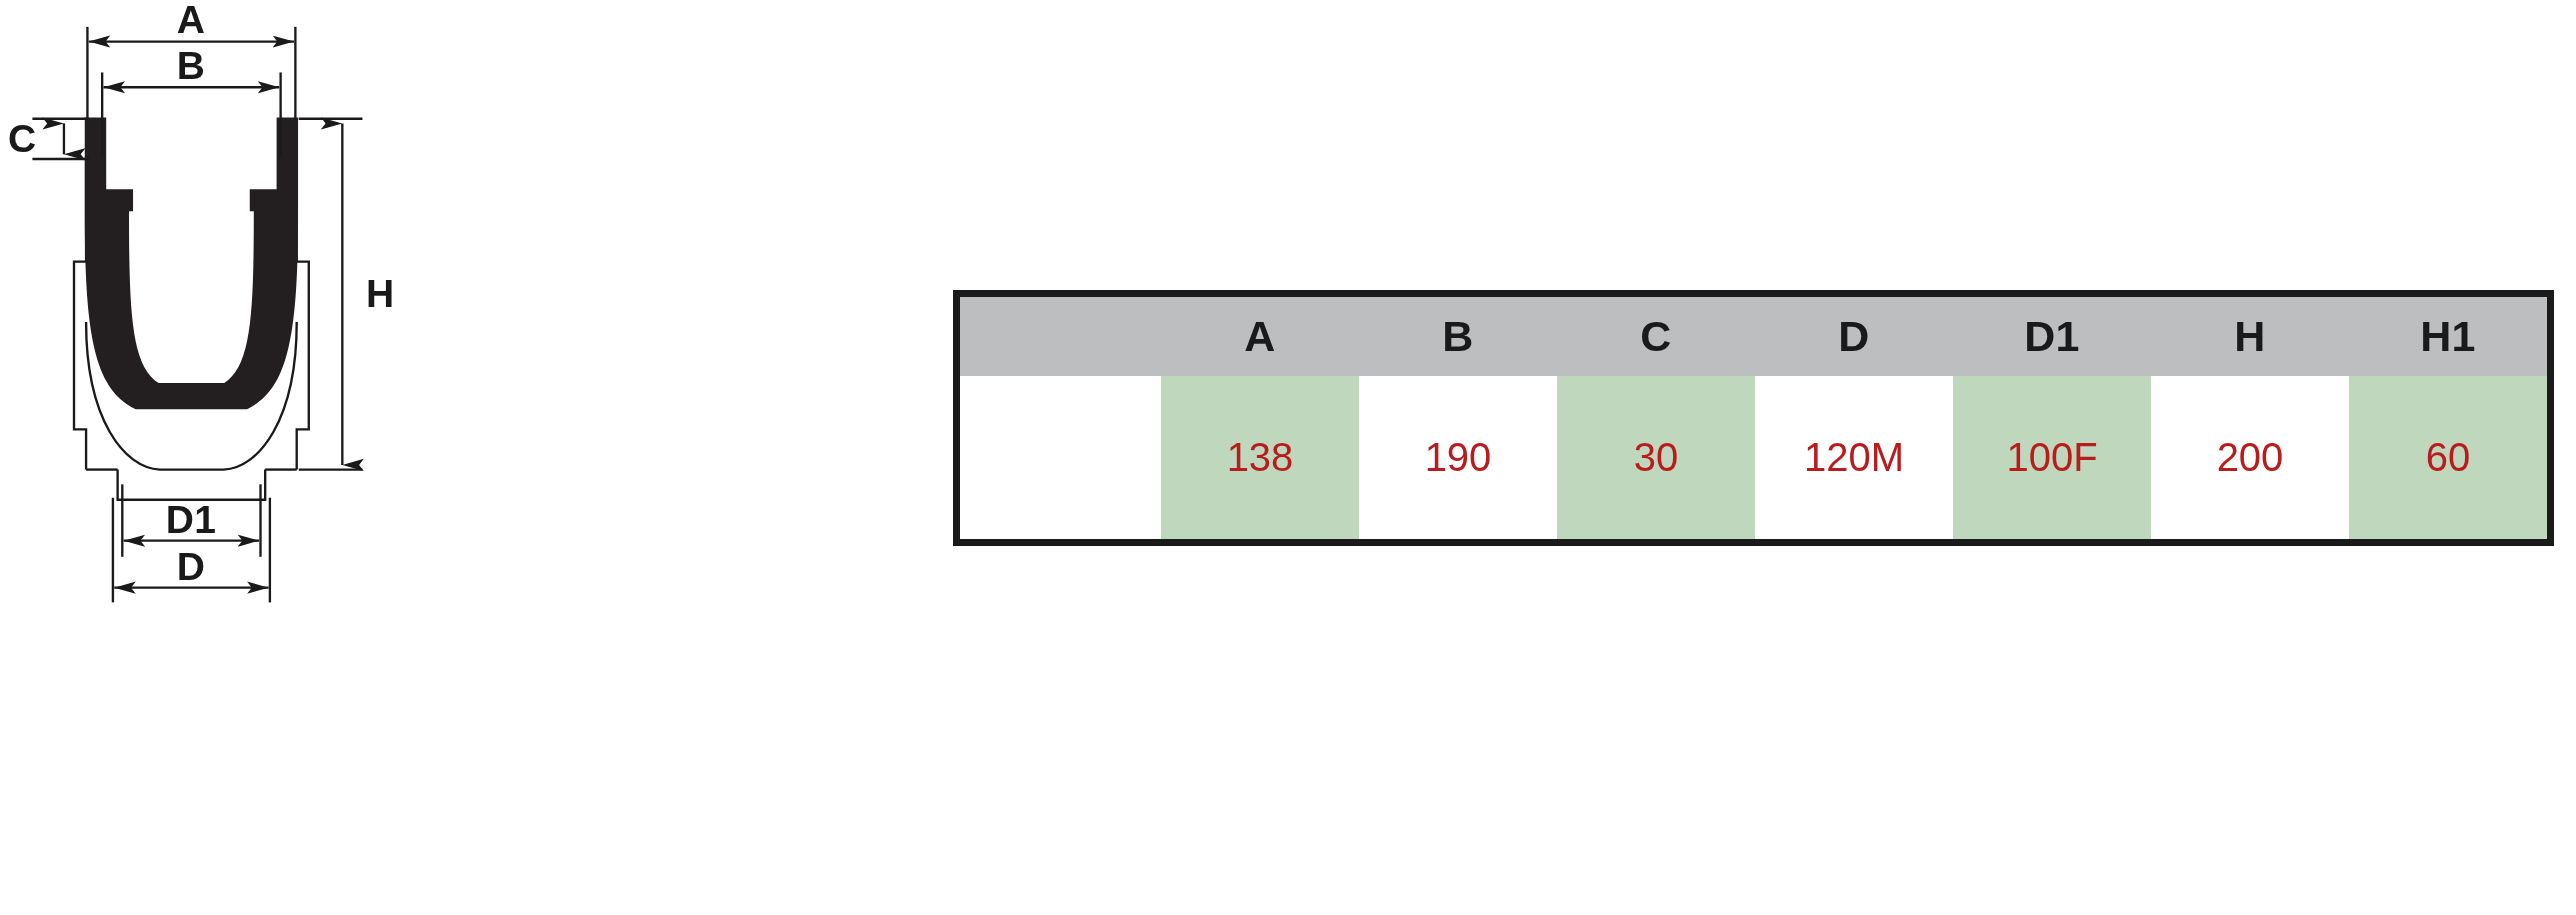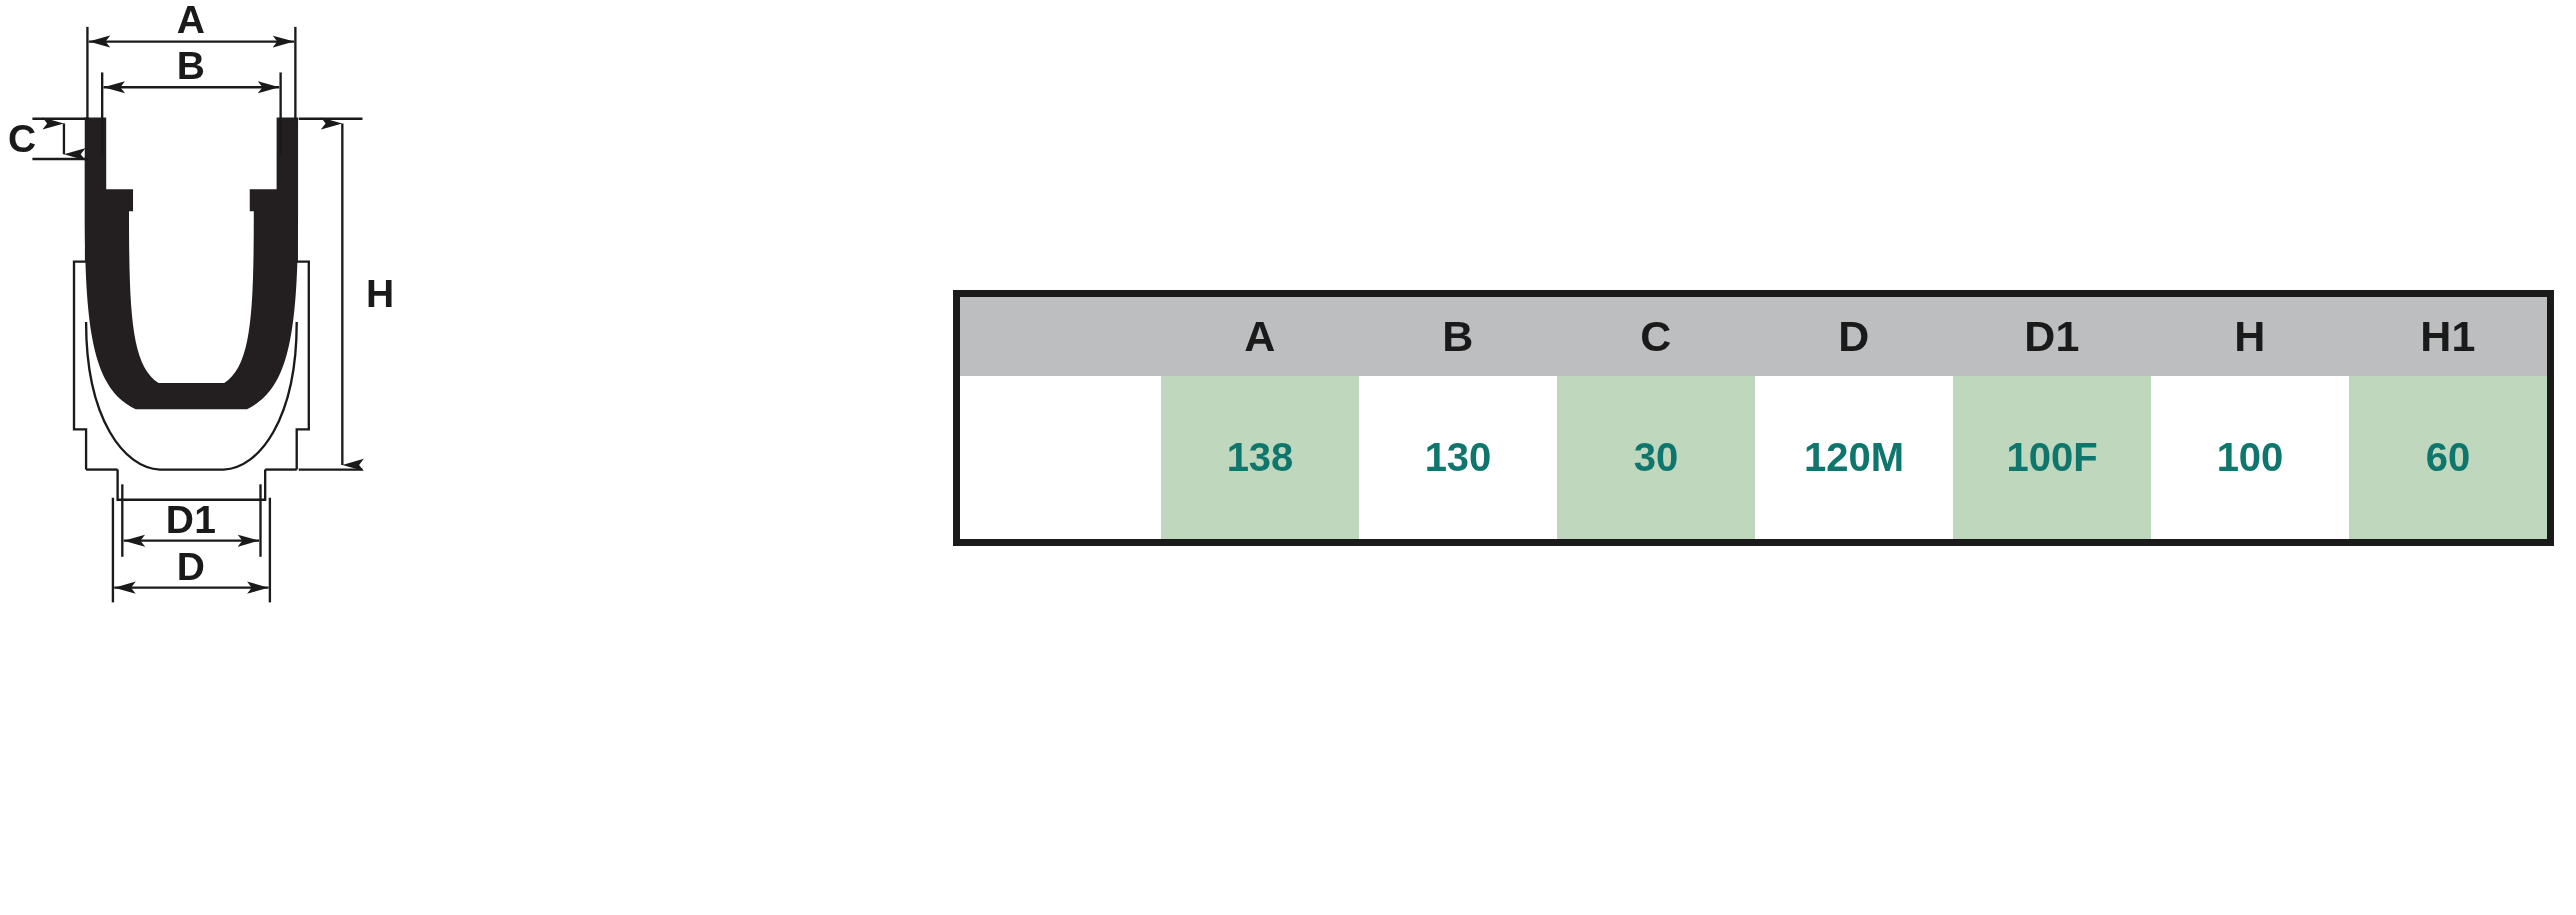--- a/index.html
+++ b/index.html
@@ -78,23 +78,23 @@
     height: 79px;
     background: #bcbec0;
     font-weight: bold;
     font-size: 43px;
     color: #1a1a1a;
     letter-spacing: 0.3px;
   }
   table.dim-table tbody td {
     height: 162px;
     background: #ffffff;
-    font-weight: bold;
+    font-weight: normal;
     font-size: 40px;
-    color: #0f766e;
+    color: #b91c1c;
   }
   table.dim-table tbody td.hl {
     background: #bfd8bd;
   }
   .col-label { width: 201px; }
   .col-val { width: 198px; }
 </style>
 </head>
 <body>
 
@@ -216,25 +216,25 @@
           <th class="col-val">D</th>
           <th class="col-val">D1</th>
           <th class="col-val">H</th>
           <th class="col-val">H1</th>
         </tr>
       </thead>
       <tbody>
         <tr>
           <td class="col-label"></td>
           <td class="col-val hl">138</td>
-          <td class="col-val">130</td>
+          <td class="col-val">190</td>
           <td class="col-val hl">30</td>
           <td class="col-val">120M</td>
           <td class="col-val hl">100F</td>
-          <td class="col-val">100</td>
+          <td class="col-val">200</td>
           <td class="col-val hl">60</td>
         </tr>
       </tbody>
     </table>
   </div>
 
 </div>
 
 
 </body></html>

